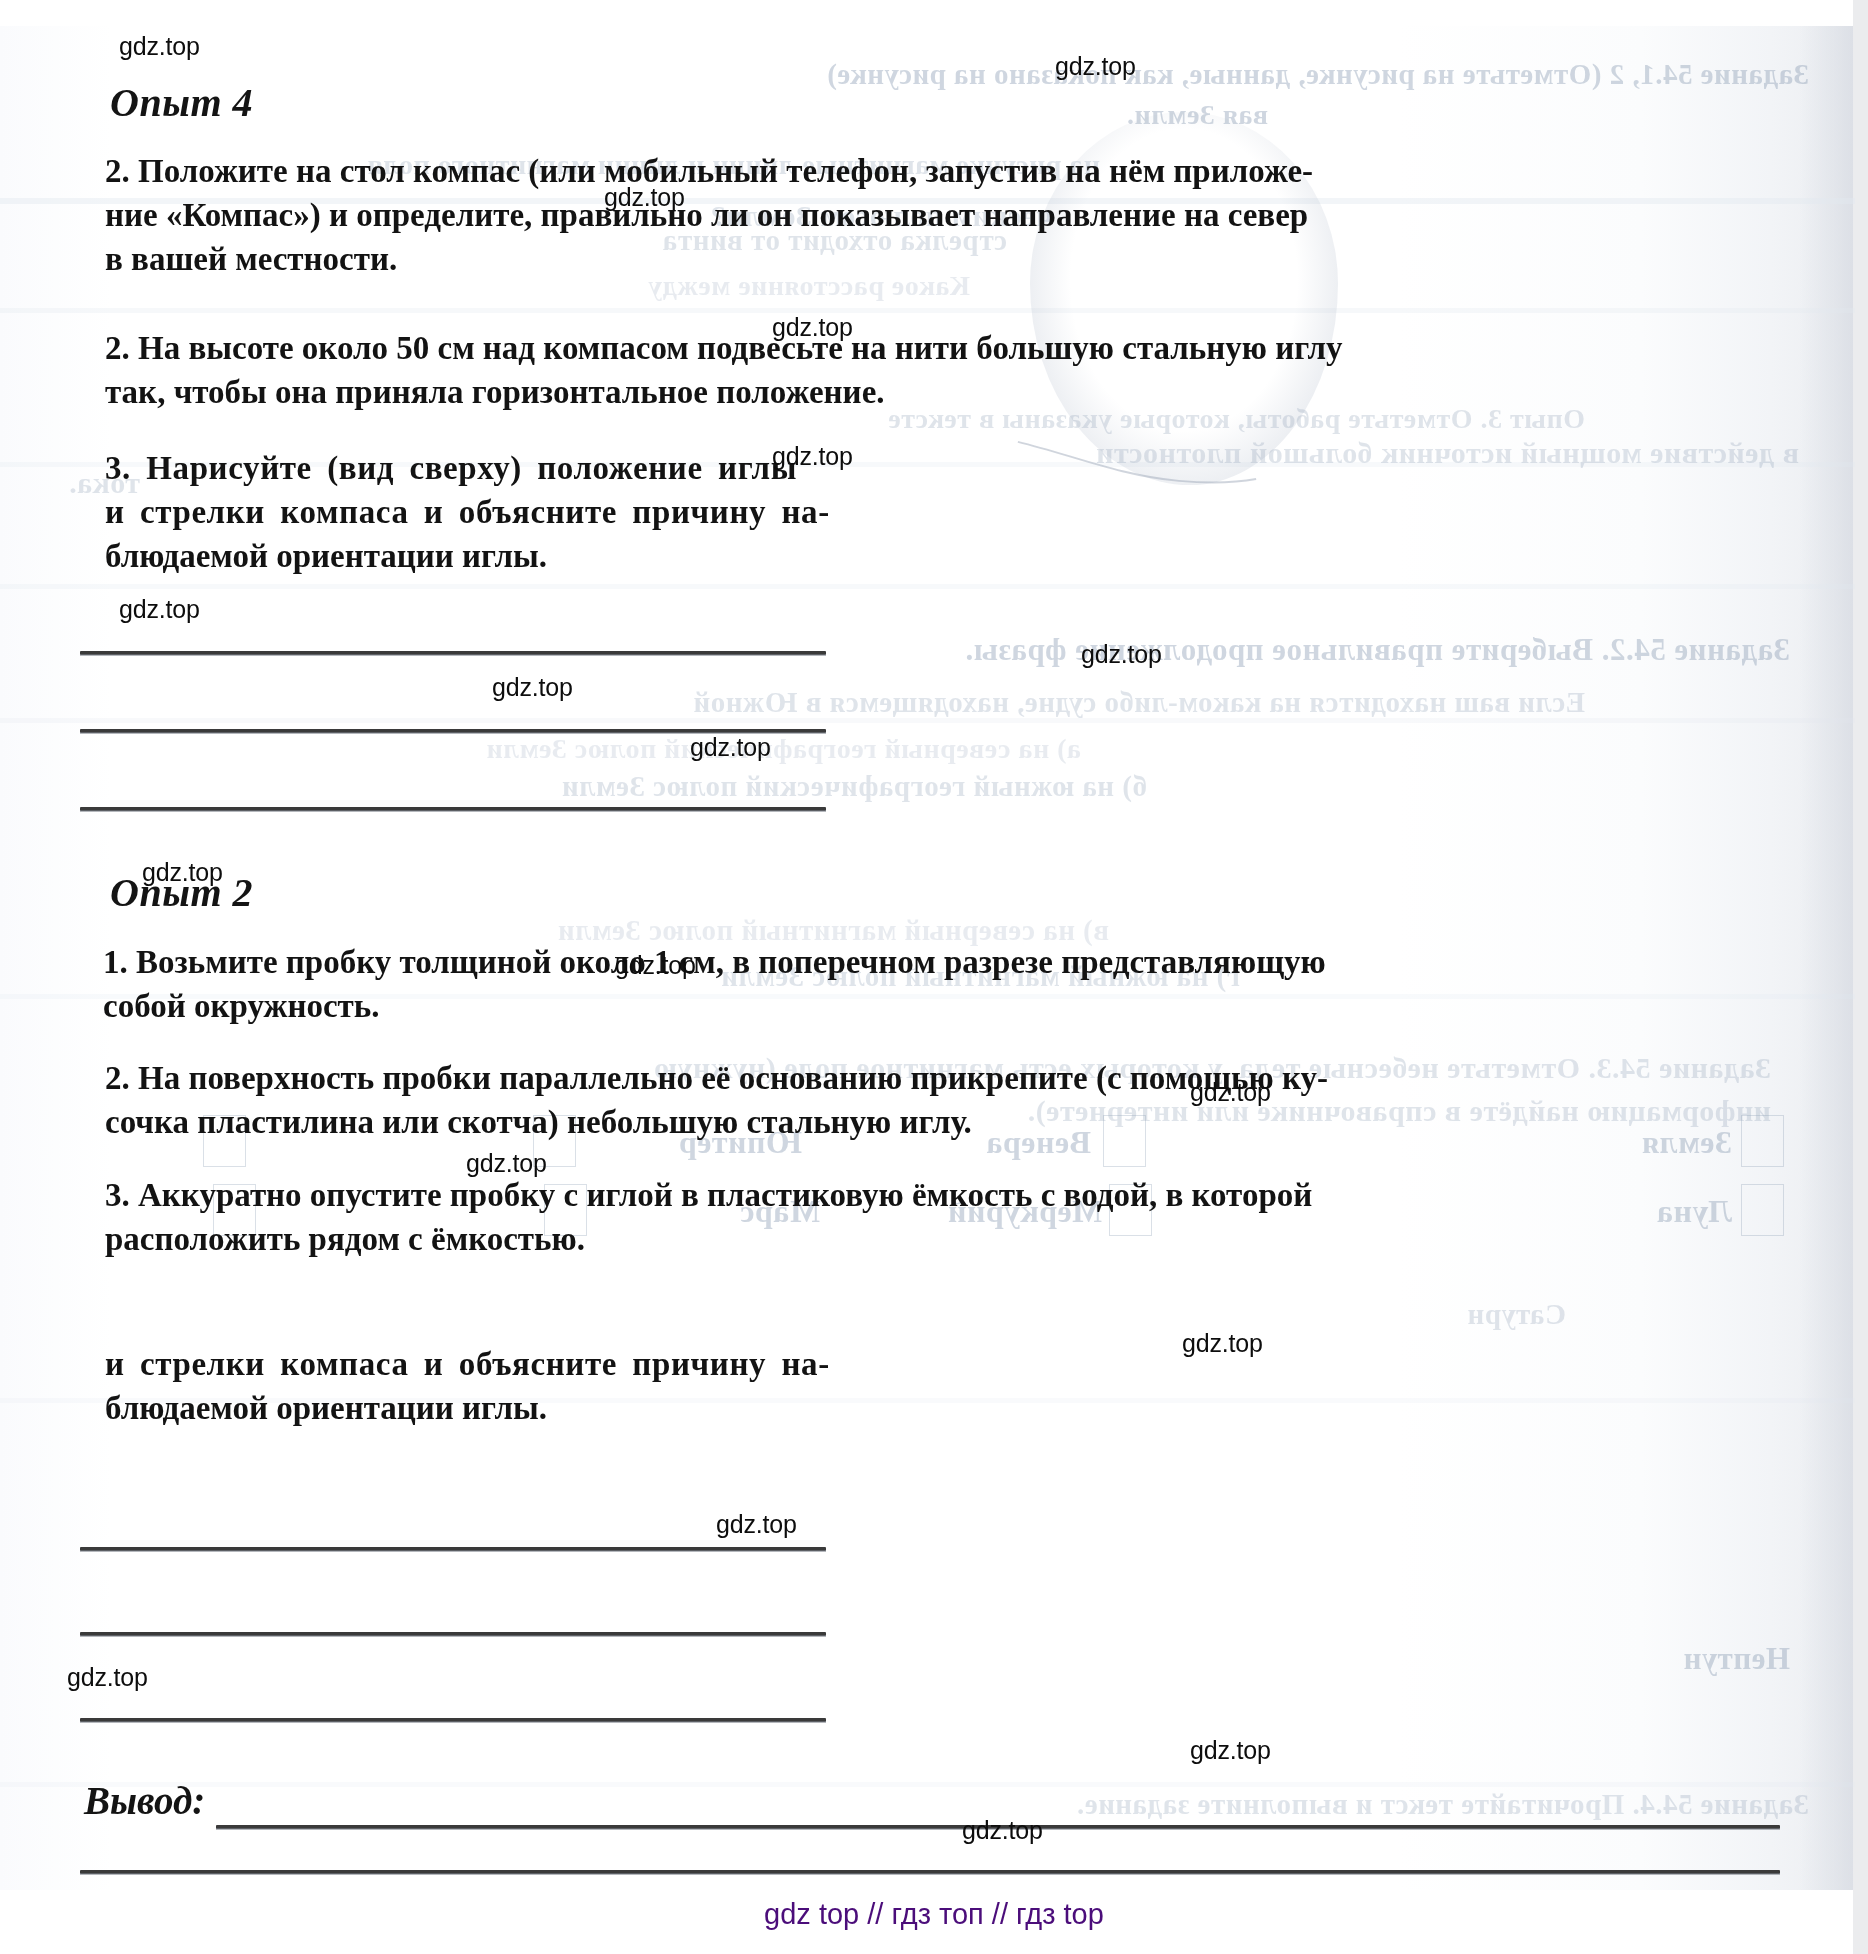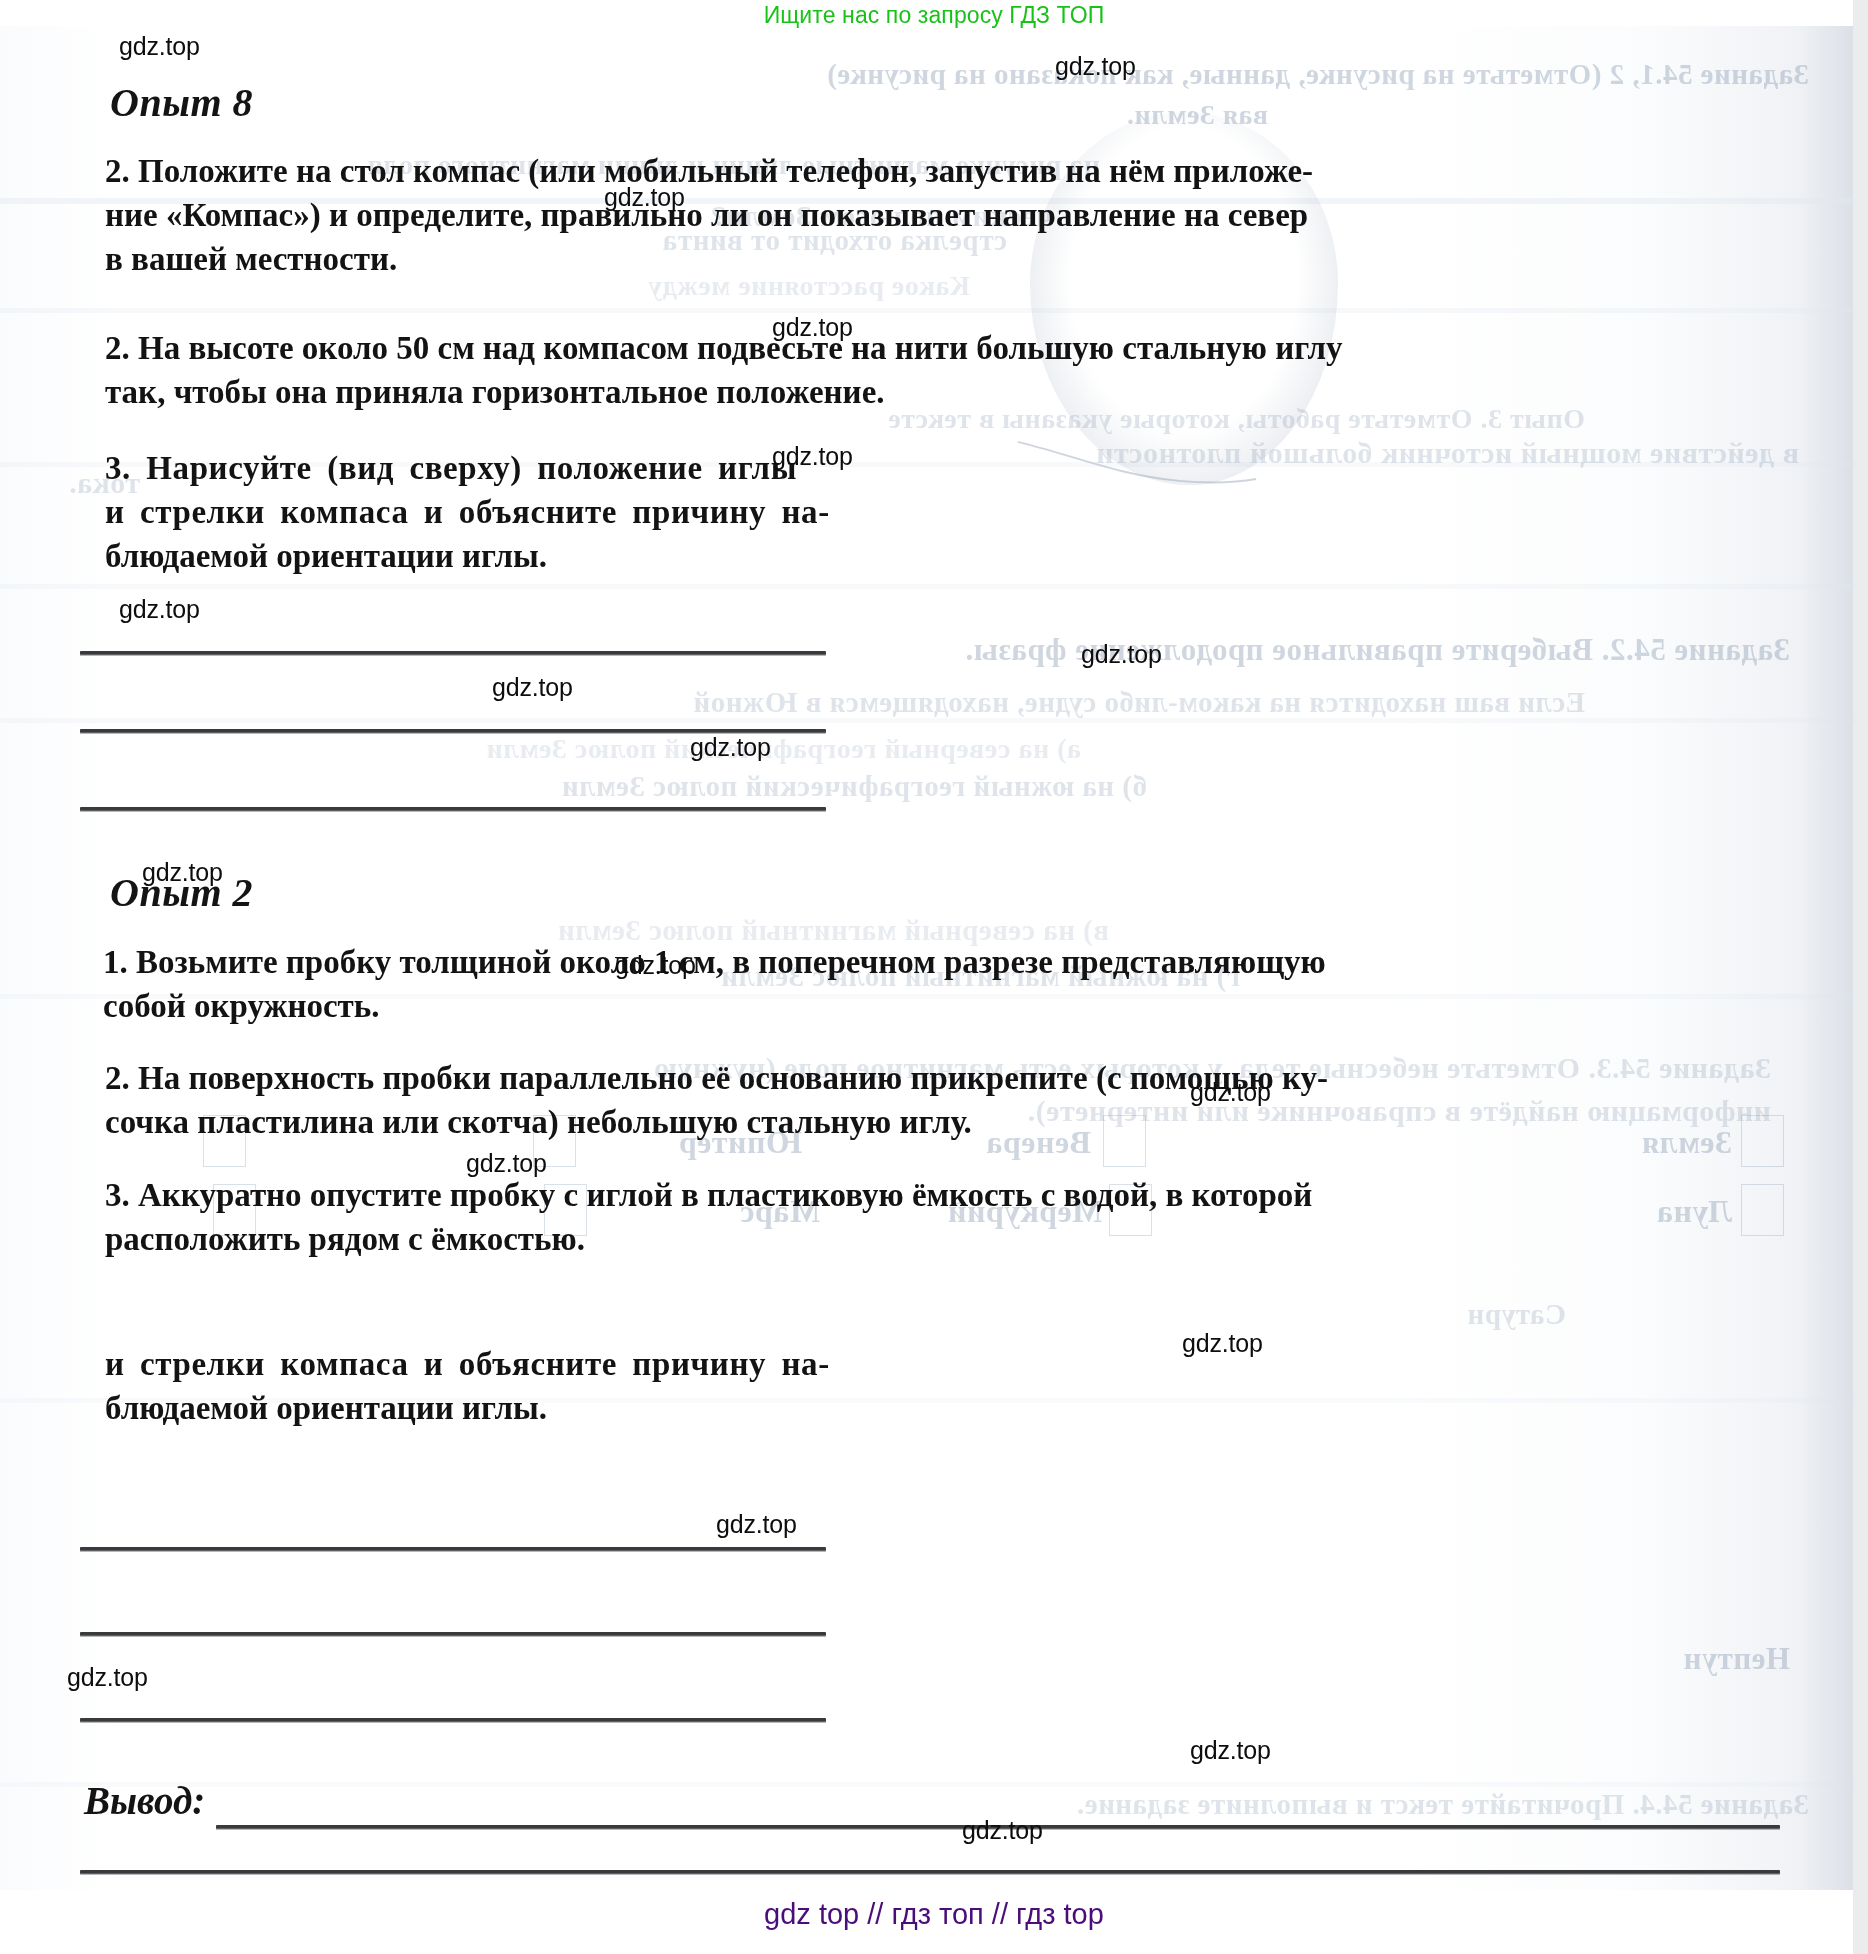--- a/index.html
+++ b/index.html
@@ -261,23 +261,22 @@
   <div class="bleed-box" style="left:544px;top:1184px;width:41px;height:50px;"></div>
   <div class="bleed" style="left:1732px;top:1193px;font-size:32px;">Луна</div>
   <div class="bleed-box" style="left:1741px;top:1184px;width:41px;height:50px;"></div>
   <div class="bleed-box" style="left:213px;top:1184px;width:41px;height:50px;"></div>
 
   <div class="bleed lite" style="left:1566px;top:1298px;font-size:29px;">Сатурн</div>
 
   <div class="bleed" style="left:1790px;top:1641px;font-size:31px;">Нептун</div>
   <div class="bleed lite" style="left:1809px;top:1779px;font-size:29px;width:1743px;white-space:normal;line-height:50px;">Задание 54.4. Прочитайте текст и выполните задание.</div>
 
-  <div id="promo-header">Ищите нас по запросу ГДЗ ТОП</div>
-
-  <div class="exp-title" style="left:110px;top:79px;">Опыт 8</div>
+
+  <div class="exp-title" style="left:110px;top:79px;">Опыт 4</div>
 
   <div class="para" style="left:105px;top:149px;width:1685px;">
     <span class="ln">2. Положите на стол компас (или мобильный телефон, запустив на нём приложе-</span>
     <span class="ln">ние «Компас») и определите, правильно ли он показывает направление на север</span>
     <span class="ln">в вашей местности.</span>
   </div>
 
   <div class="para" style="left:105px;top:326px;width:1685px;">
     <span class="ln">2. На высоте около 50 см над компасом подвесьте на нити большую стальную иглу</span>
     <span class="ln">так, чтобы она приняла горизонтальное положение.</span>

